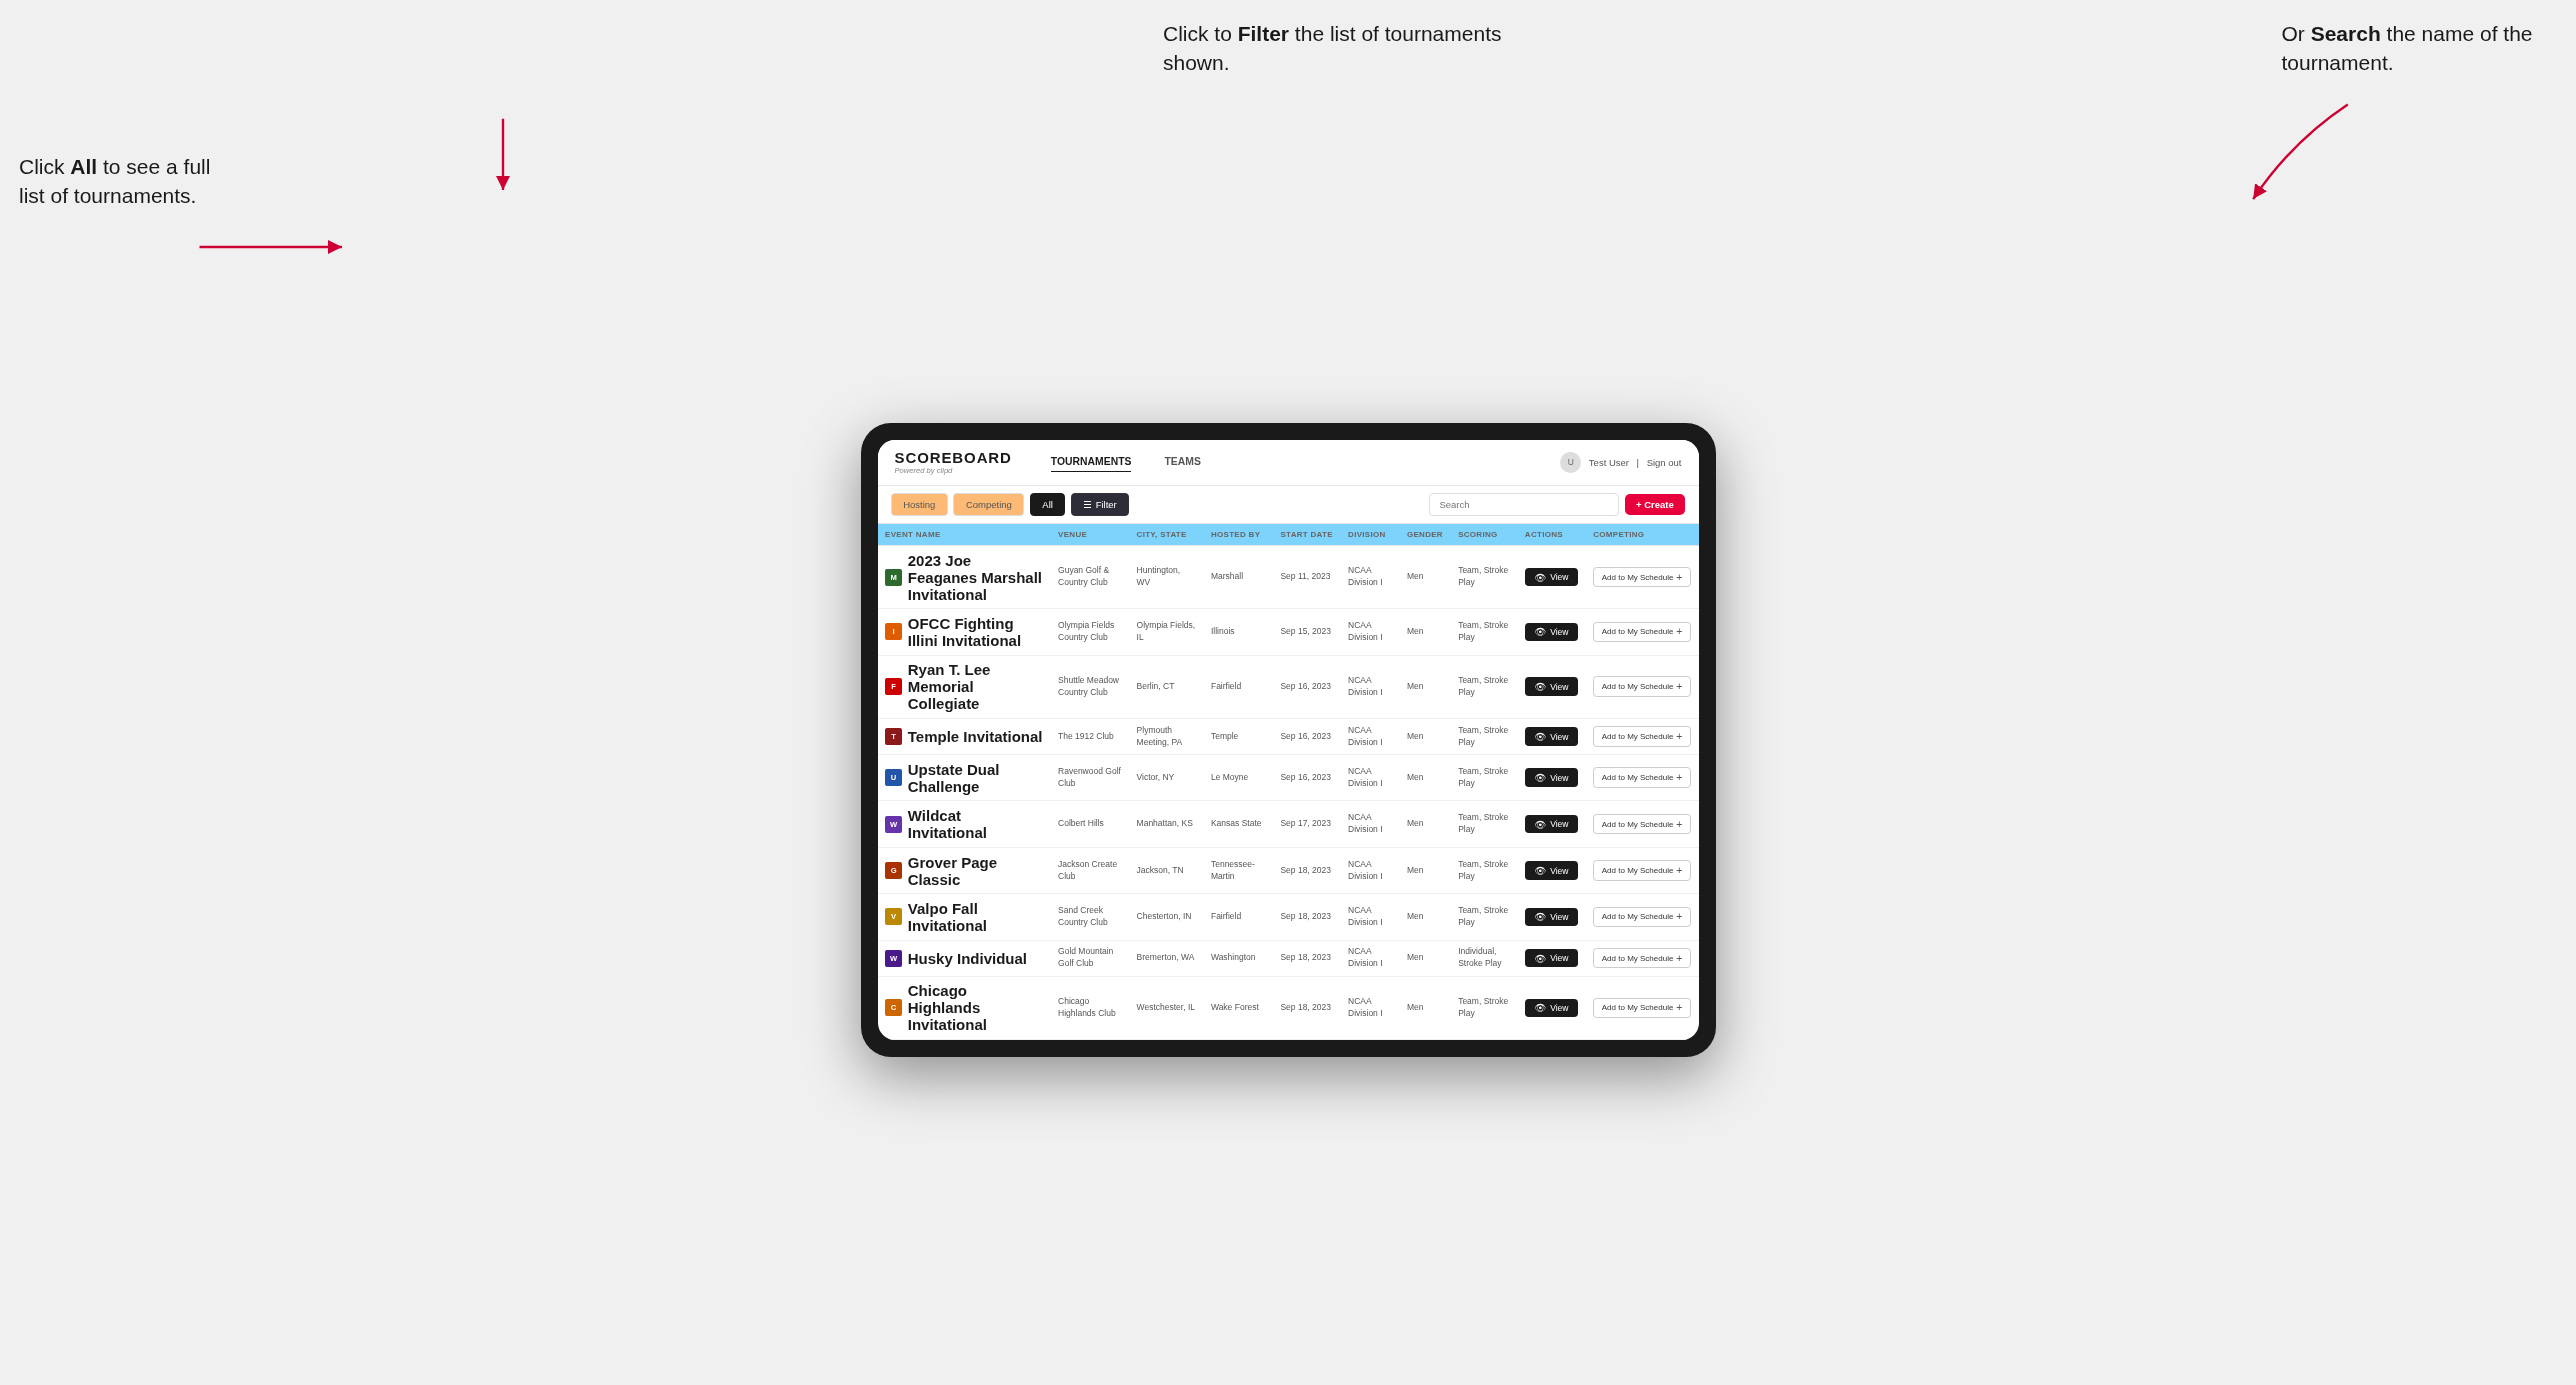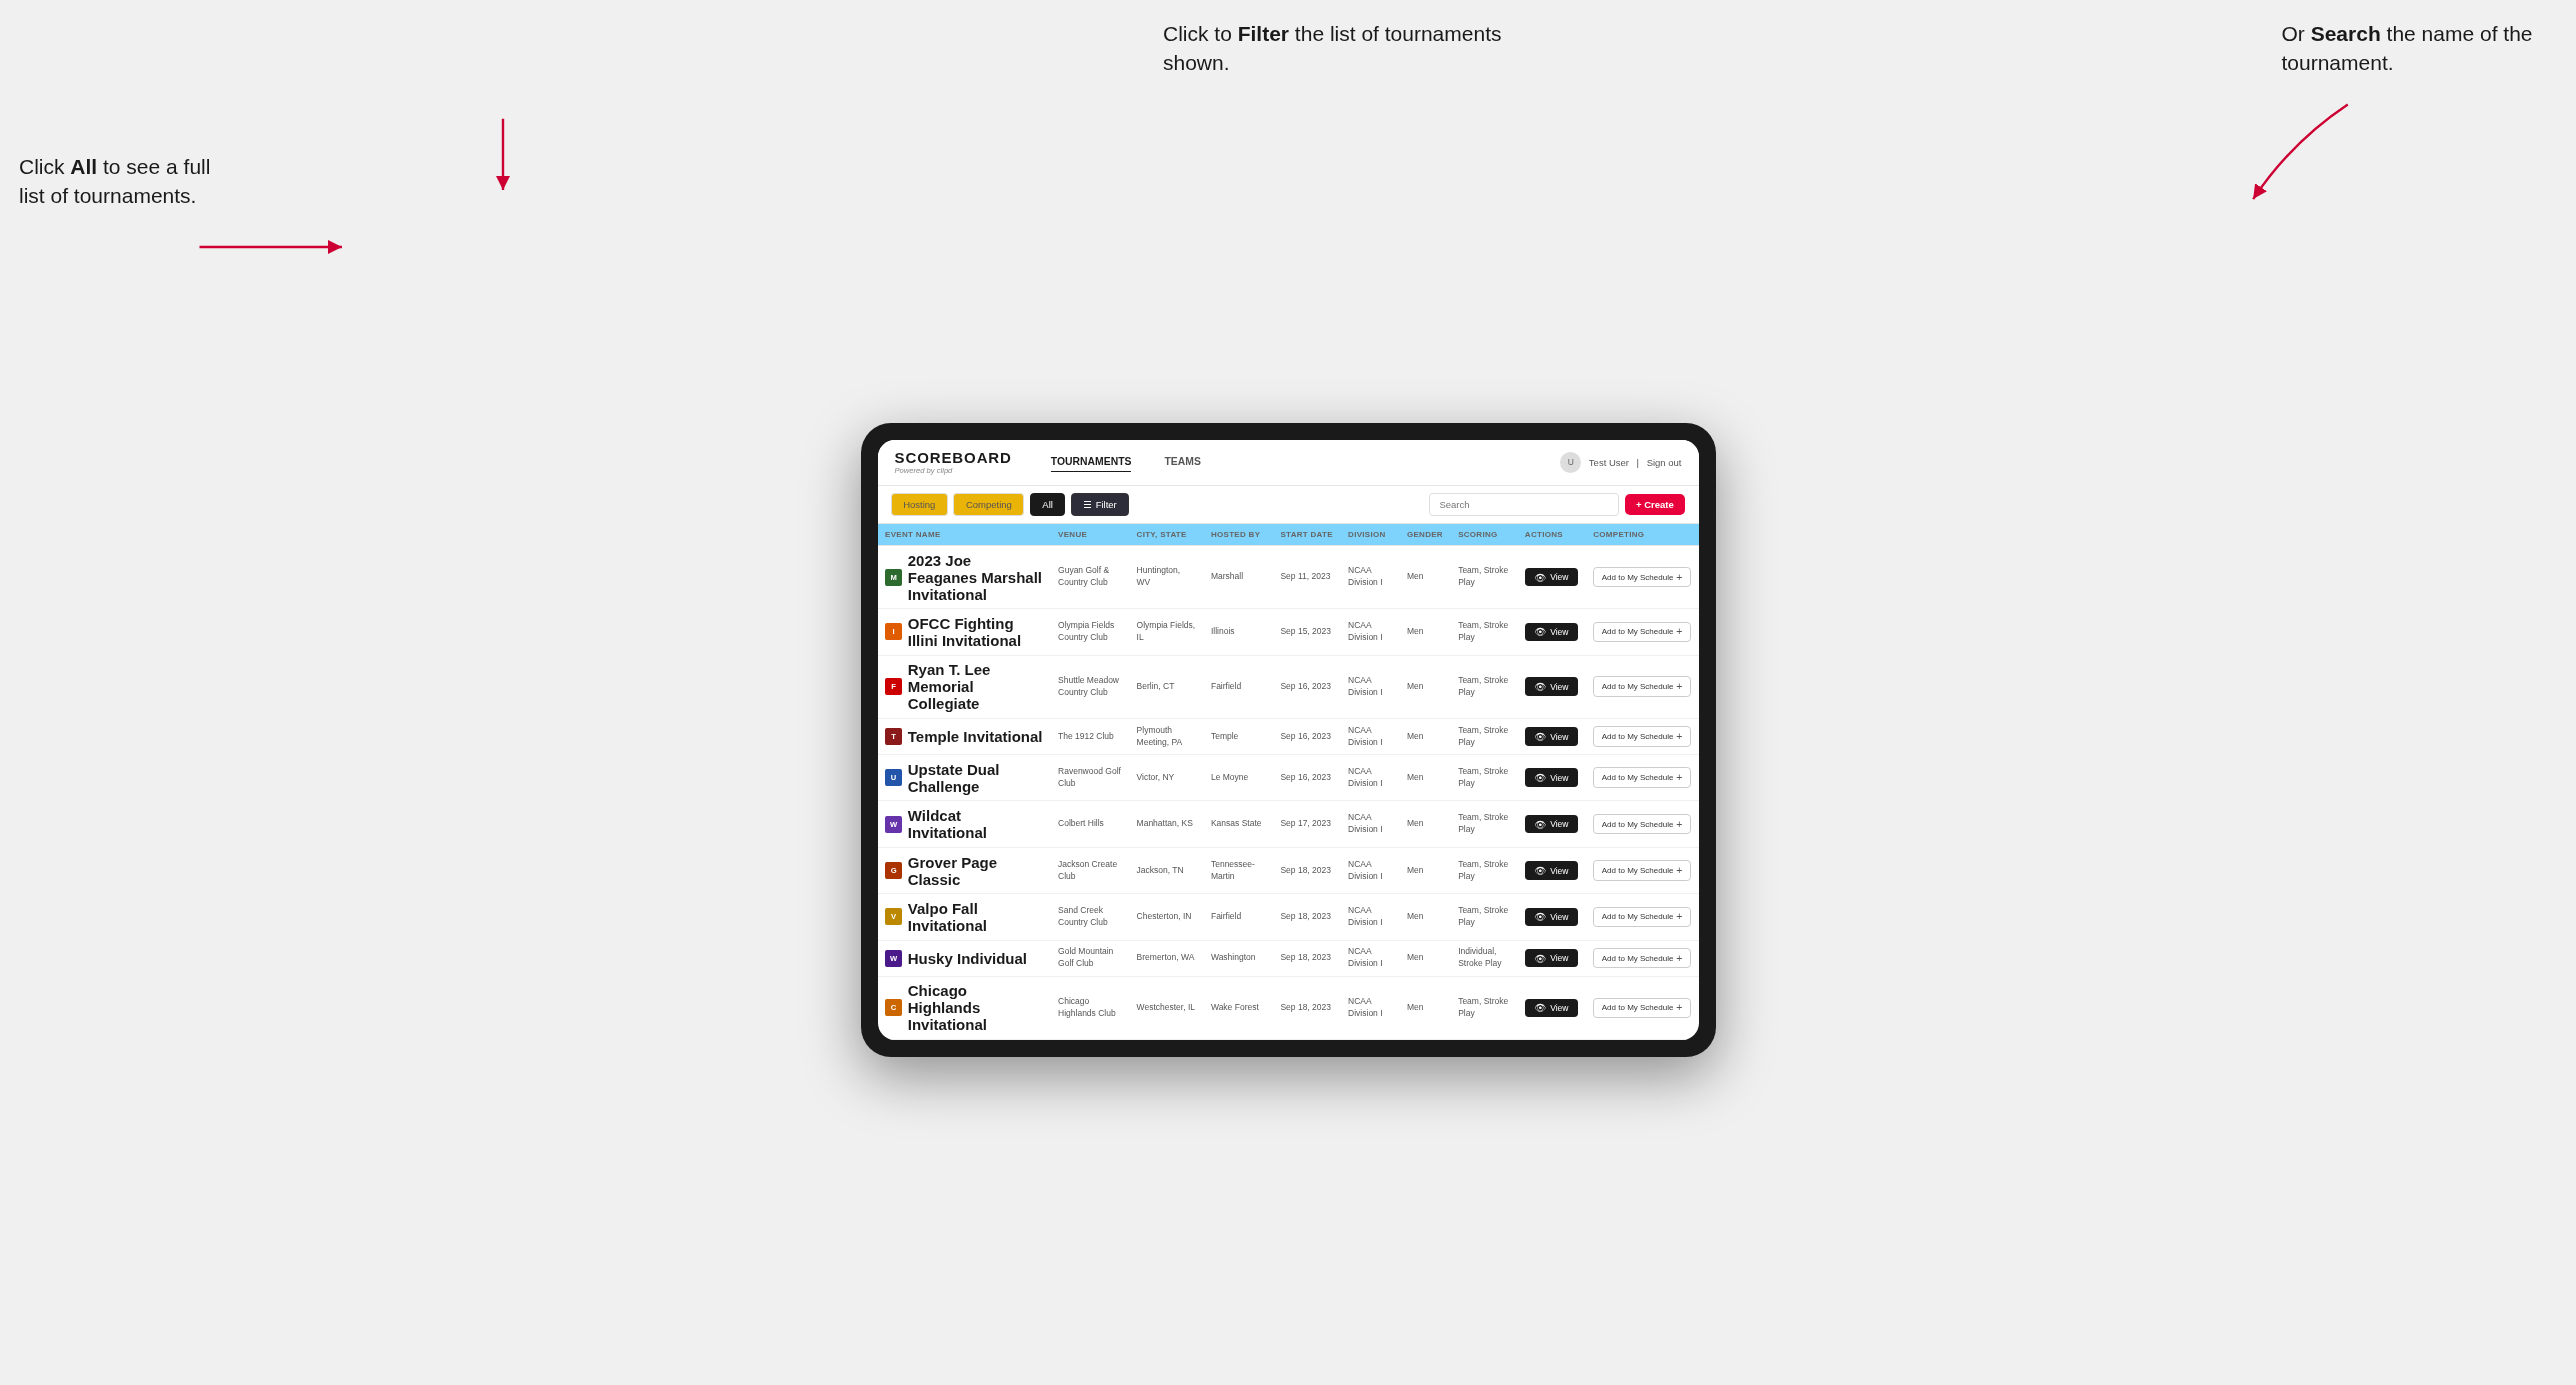--- a/index.html
+++ b/index.html
@@ -132,21 +132,21 @@
       padding: 7.6px 13.3px;
       gap: 5.7px;
       background: #fff;
       border-bottom: 0.9px solid #e5e5e5;
     }
     .tab-btn {
       padding: 4.7px 11.4px;
       font-size: 9.5px;
       border: 0.9px solid #ddd;
       border-radius: 3.8px;
-      background: #eab308;
+      background: #fdba74;
       cursor: pointer;
       color: #555;
     }
     .tab-btn.active {
       background: #1a1a1a;
       color: #fff;
       border-color: #1a1a1a;
     }
     .filter-btn {
       padding: 4.7px 11.4px;

